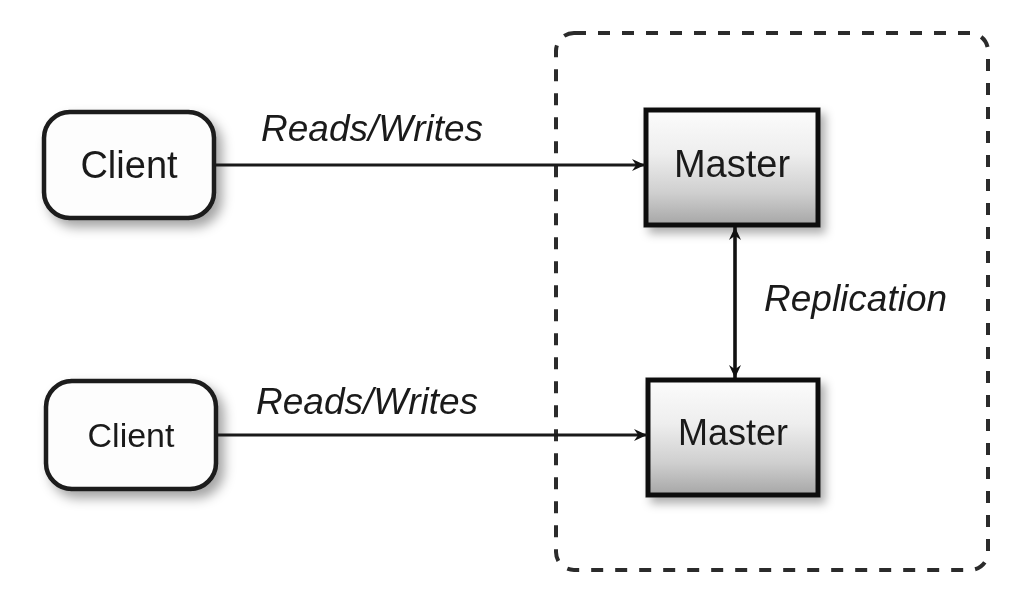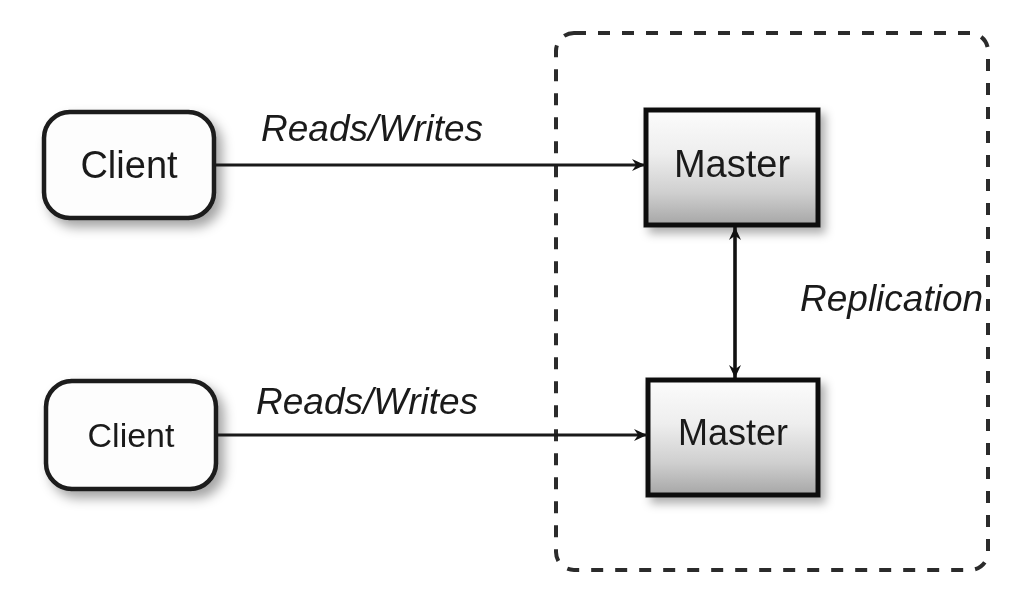--- a/index.html
+++ b/index.html
@@ -49,21 +49,21 @@
   .edge-label {
     position: absolute;
     color: #1a1a1a;
     font-family: "Liberation Sans", sans-serif;
     white-space: nowrap;
     user-select: none;
     font-style: italic;
   }
   .rw-label-1 { left: 261px; top: 108px; font-size: 37px; line-height: 42px; }
   .rw-label-2 { left: 256px; top: 381px; font-size: 37px; line-height: 42px; }
-  .repl-label  { left: 800px; top: 278px; font-size: 37px; line-height: 42px; }
+  .repl-label  { left: 764px; top: 278px; font-size: 37px; line-height: 42px; }
 </style>
 </head>
 <body>
 
 <div id="stage">
 
   <svg class="layer" viewBox="0 0 1028 610" xmlns="http://www.w3.org/2000/svg">
     <defs>
       <linearGradient id="masterGrad" x1="0" y1="0" x2="0" y2="1">
         <stop offset="0%" stop-color="#fcfcfc"></stop>

